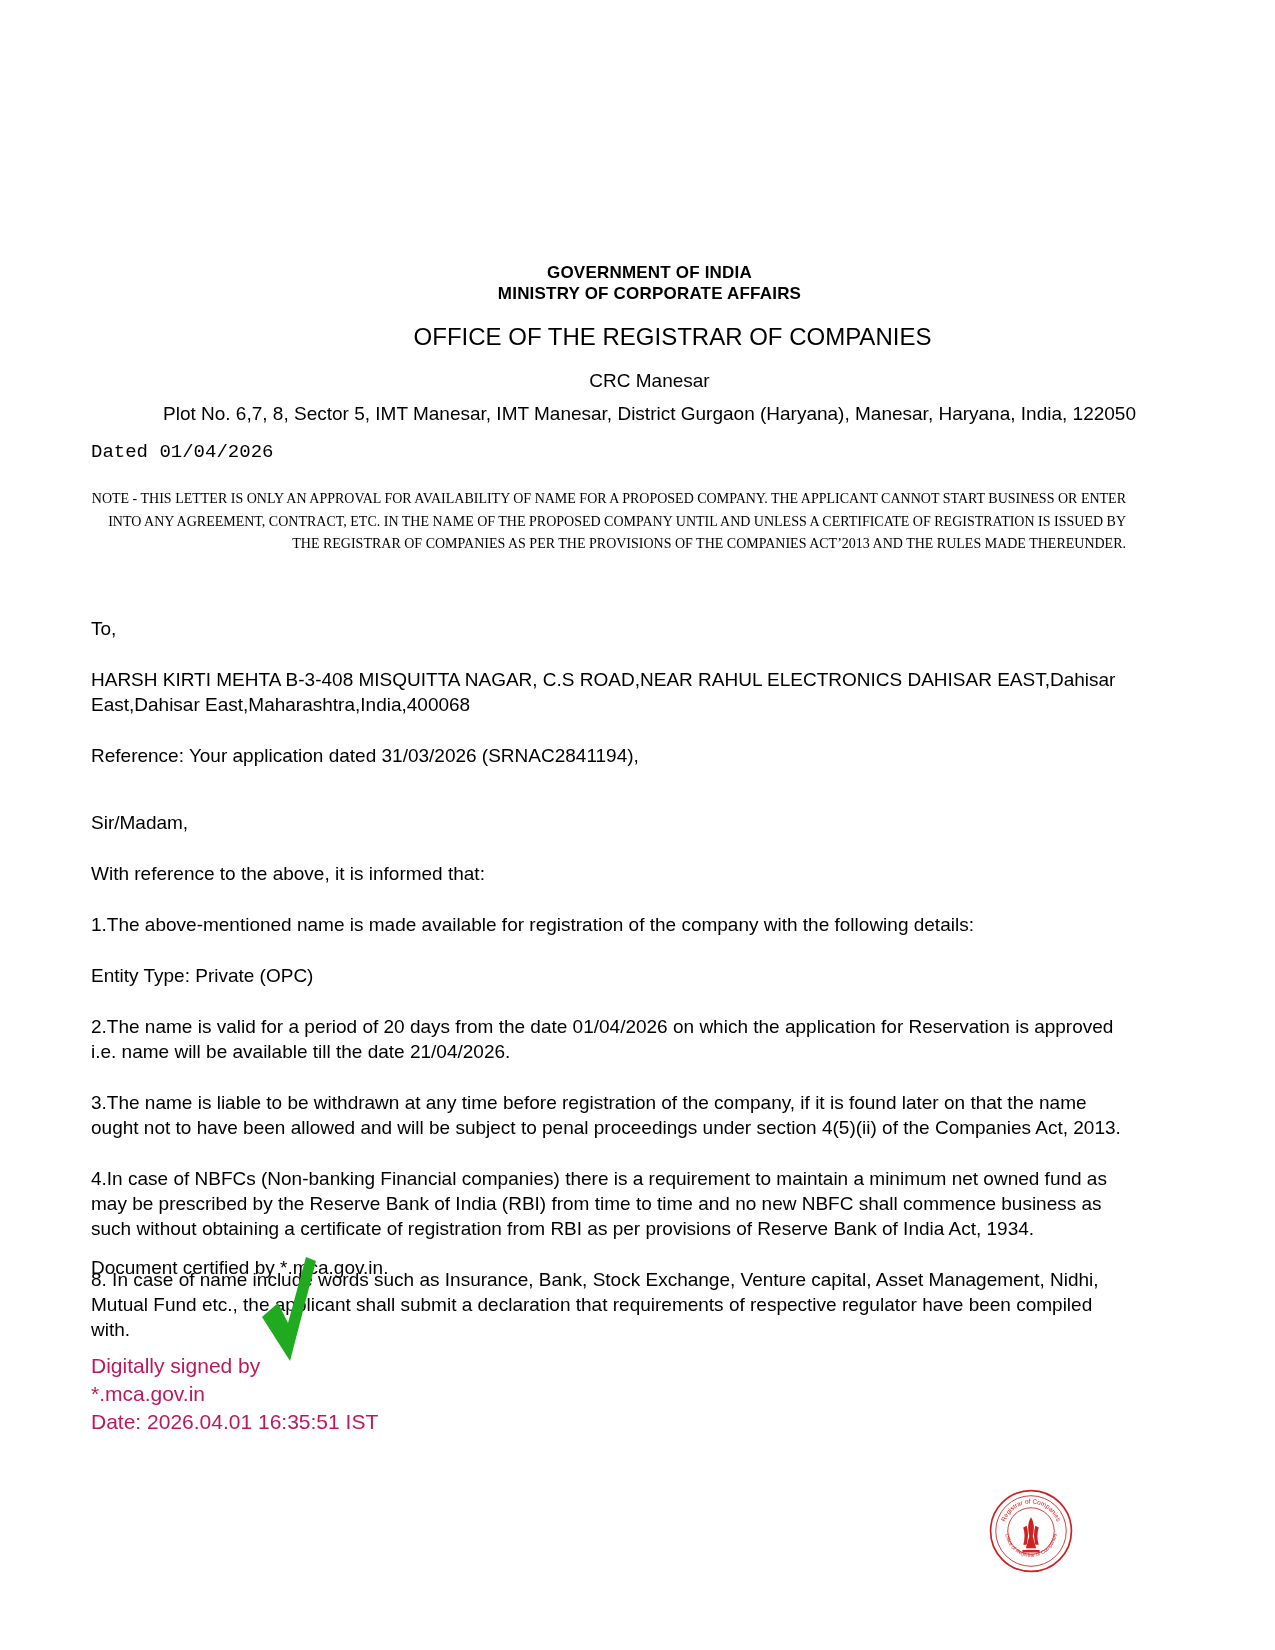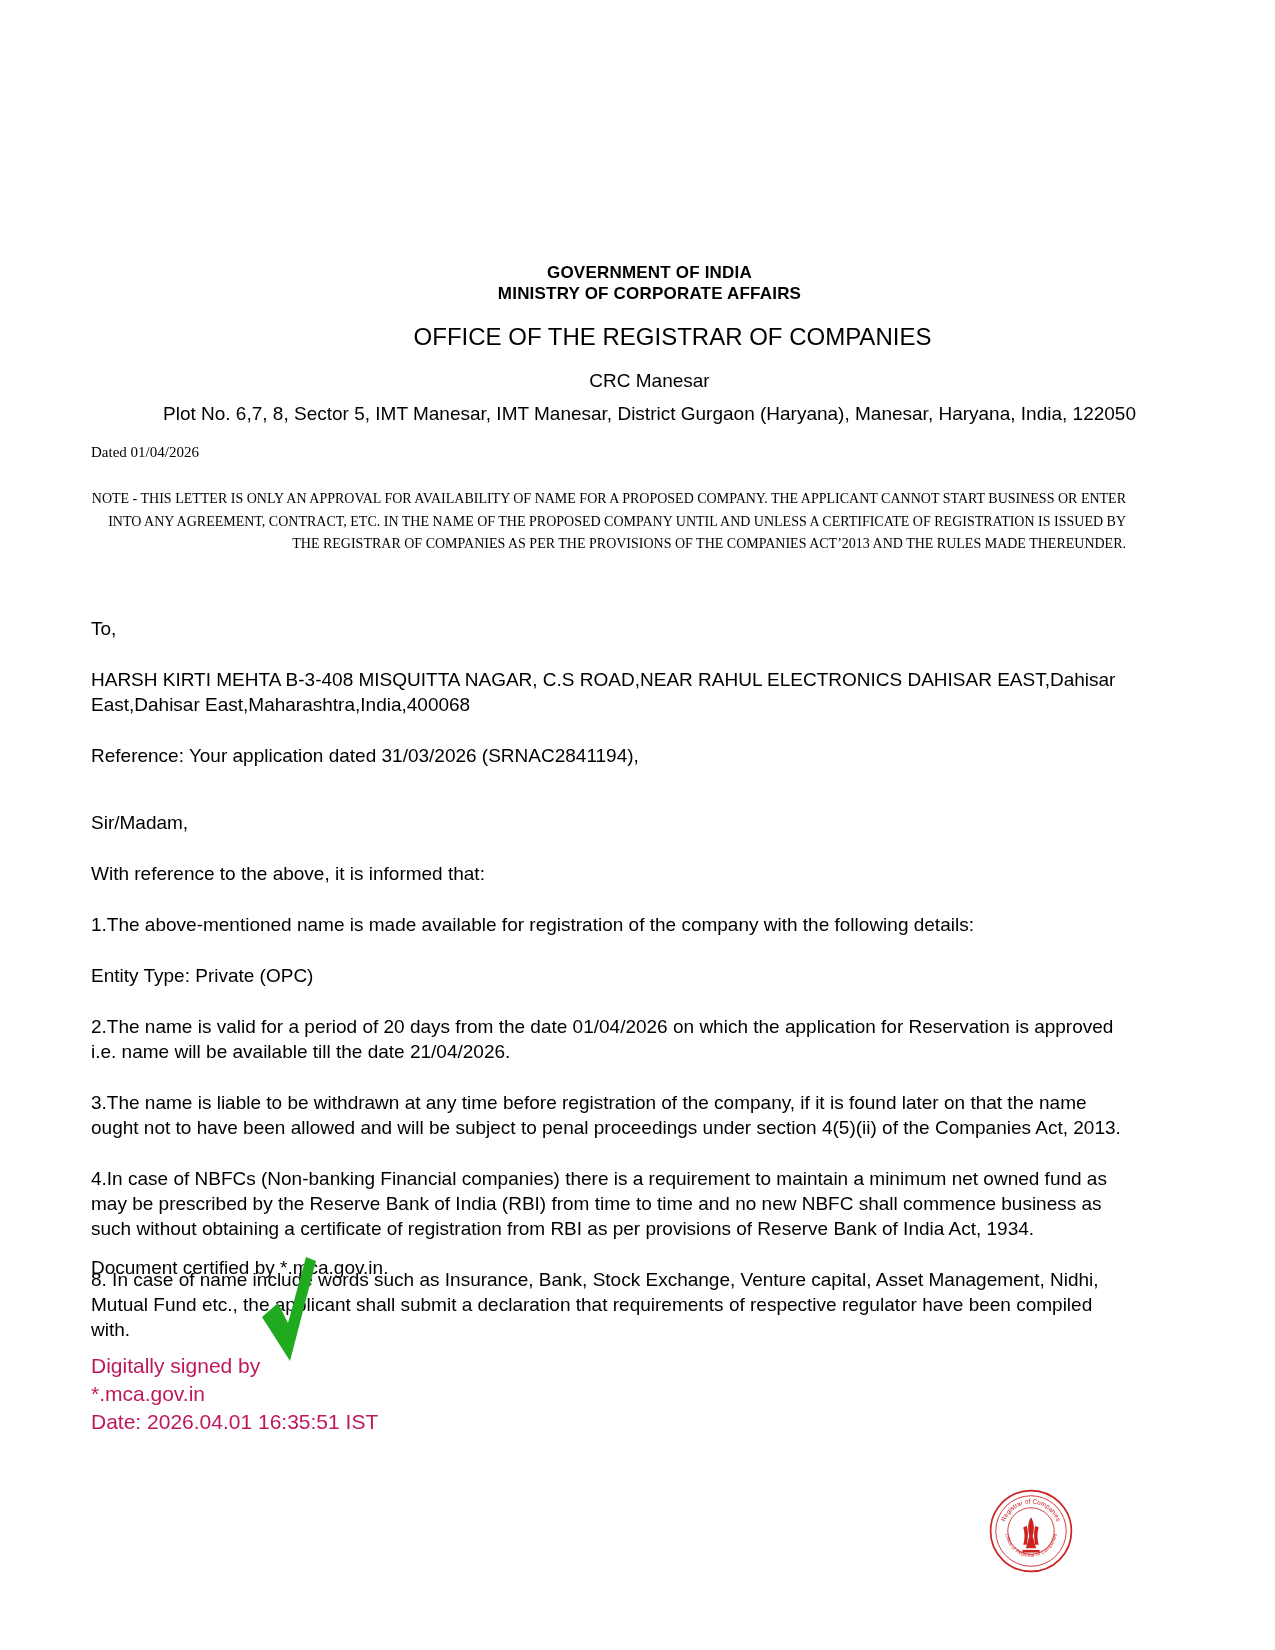--- a/index.html
+++ b/index.html
@@ -55,22 +55,22 @@
   }
 
   
   .body-wrap {
     position: absolute;
     left: 91px;
     top: 440px;
     width: 1035px;
   }
   .dated {
-    font-family: Liberation Serif, serif;
-    font-size: 15px;
+    font-family: Liberation Mono, monospace;
+    font-size: 19px;
     line-height: 24px;
     margin-bottom: 24px;
   }
   .note {
     font-family: "Liberation Serif", serif;
     font-size: 14px;
     line-height: 22.5px;
     text-align: right;
     margin-bottom: 16px;
   }

